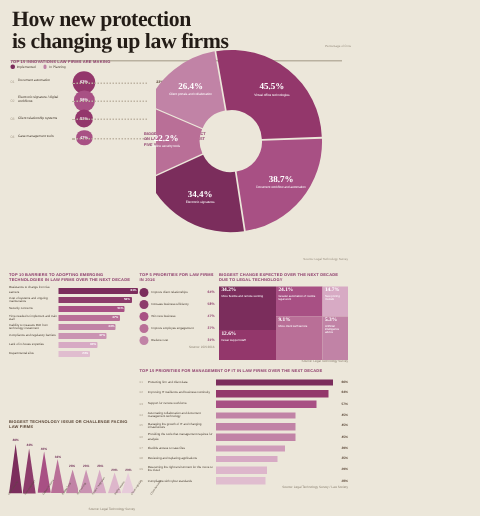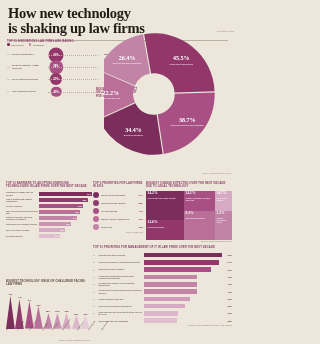--- a/index.html
+++ b/index.html
@@ -140,22 +140,22 @@
   .bbbar{height:4.6px;}
   .bbval{font-size:2.2px;font-weight:bold;color:#5a4636;width:9px;flex:none;text-align:right;}
 </style>
 </head>
 <body>
 
 <div class="poster">
 
   <div class="header">
     <h1 class="title">
-      <span>How new technology</span><br>
-      <span>is shaking up law firms</span>
+      <span>How new protection</span><br>
+      <span>is changing up law firms</span>
     </h1>
     <div class="title-rule"></div>
   </div>
 
   <div class="bubbles">
     <div class="sec-head">TOP 10 INNOVATIONS LAW FIRMS ARE MAKING</div>
     <div class="legend">
       <div class="legend-item">
         <span class="legend-dot" style="background:#7b2d5c"></span>
         <span class="legend-txt">Implemented</span>

